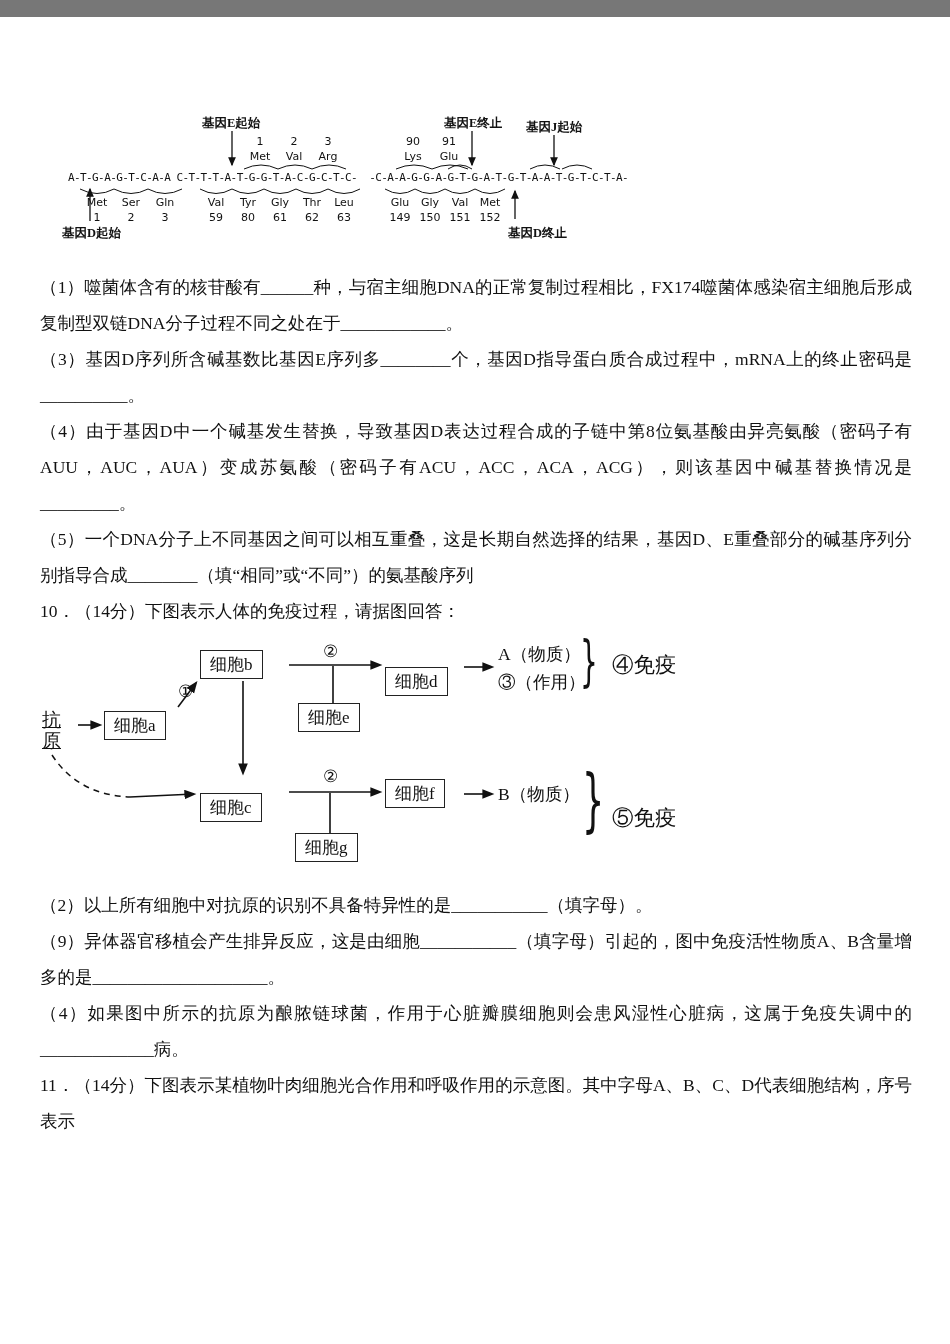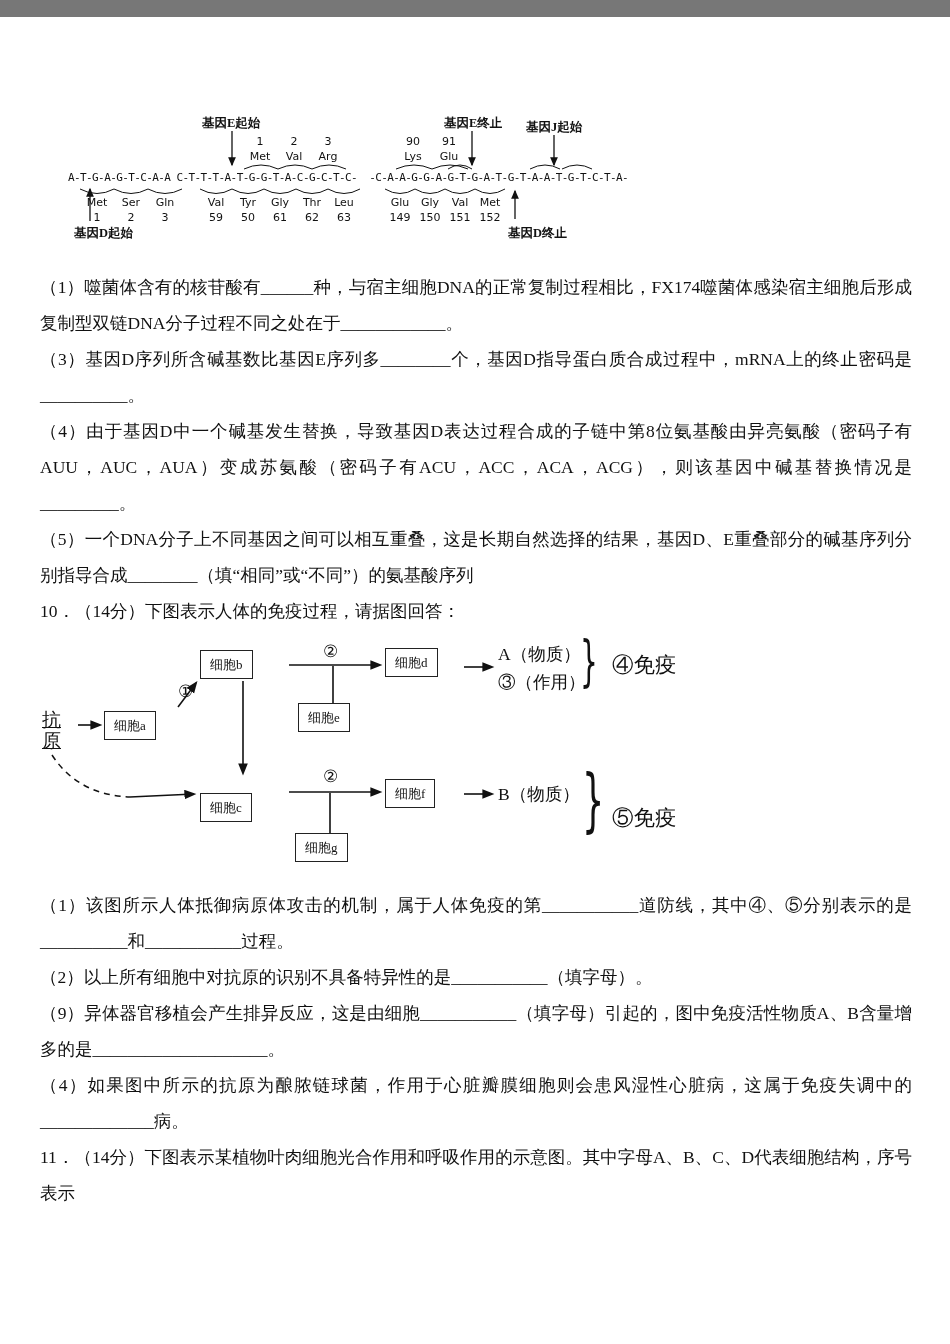--- a/index.html
+++ b/index.html
@@ -31,21 +31,21 @@
     position:absolute; left:40px; top:252px; width:872px;
     font-size:17.5px; line-height:36px; text-align:justify;
   }
   .content p { margin:0; }
 
   
   .imm { position:relative; width:690px; height:240px; margin:8px 0 10px 0; }
   .imm-svg { position:absolute; left:0; top:0; }
   .imm .box {
     position:absolute; border:1.7px solid #222; padding:0 9px;
-    font-size:13px; line-height:27px; background:#fff; white-space:nowrap;
+    font-size:17px; line-height:27px; background:#fff; white-space:nowrap;
   }
   .imm .t { position:absolute; font-size:17.5px; line-height:23px; white-space:nowrap; }
   .imm .circ { position:absolute; font-size:17px; line-height:18px; }
   .imm .brace {
     position:absolute; transform:scaleX(0.5); transform-origin:left center;
     font-family:"DejaVu Sans",sans-serif; color:#111;
   }
   .imm .big { font-size:21.5px; font-weight:500; }
   .imm .antigen { position:absolute; width:22px; font-size:19px; line-height:21px; font-weight:500;text-decoration:underline; }
 </style>
@@ -87,21 +87,21 @@
       <path d="M268 76 q16 9 32 0" fill="none" stroke="#111" stroke-width="1"></path>
       <path d="M325 76 q15 9 30 0" fill="none" stroke="#111" stroke-width="1"></path>
       <path d="M355 76 q15 9 30 0" fill="none" stroke="#111" stroke-width="1"></path>
       <path d="M385 76 q15 9 30 0" fill="none" stroke="#111" stroke-width="1"></path>
       <path d="M415 76 q15 9 30 0" fill="none" stroke="#111" stroke-width="1"></path>
     </svg>
 
     <div class="lbl" style="left:142px; top:2px">基因E起始</div>
     <div class="lbl" style="left:384px; top:2px">基因E终止</div>
     <div class="lbl" style="left:466px; top:6px">基因J起始</div>
-    <div class="lbl" style="left:14px;  top:112px">基因D起始</div>
+    <div class="lbl" style="left:2px;  top:112px">基因D起始</div>
     <div class="lbl" style="left:448px; top:112px">基因D终止</div>
 
     <div class="grid w34" style="left:183px; top:22px">
       <div class="row">
           <span>1</span>
           <span>2</span>
           <span>3</span>
         </div>
       <div class="row">
           <span>Met</span>
@@ -137,21 +137,21 @@
     <div class="grid w32" style="left:140px; top:83px">
       <div class="row">
           <span>Val</span>
           <span>Tyr</span>
           <span>Gly</span>
           <span>Thr</span>
           <span>Leu</span>
         </div>
       <div class="row">
           <span>59</span>
-          <span>50</span>
+          <span>80</span>
           <span>61</span>
           <span>62</span>
           <span>63</span>
         </div>
     </div>
     <div class="grid w30" style="left:325px; top:83px">
       <div class="row">
           <span>Glu</span>
           <span>Gly</span>
           <span>Val</span>
@@ -191,39 +191,38 @@
         <line x1="290" y1="196" x2="290" y2="156" stroke="#111" stroke-width="1.6"></line>
         <line x1="424" y1="30" x2="452" y2="30" stroke="#111" stroke-width="1.6" marker-end="url(#ah2)"></line>
         <line x1="424" y1="157" x2="452" y2="157" stroke="#111" stroke-width="1.6" marker-end="url(#ah2)"></line>
       </svg>
 
       <div class="antigen" style="left:2px; top:72px">抗原</div>
 
       <div class="box" style="left:64px;  top:74px">细胞a</div>
       <div class="box" style="left:160px; top:13px">细胞b</div>
       <div class="box" style="left:258px; top:66px">细胞e</div>
-      <div class="box" style="left:345px; top:11px">细胞d</div>
+      <div class="box" style="left:345px; top:30px">细胞d</div>
       <div class="box" style="left:160px; top:156px">细胞c</div>
       <div class="box" style="left:345px; top:142px">细胞f</div>
       <div class="box" style="left:255px; top:196px">细胞g</div>
 
       <div class="circ" style="left:138px; top:46px">①</div>
       <div class="circ" style="left:283px; top:6px">②</div>
       <div class="circ" style="left:283px; top:131px">②</div>
 
       <div class="t" style="left:458px; top:6px">A（物质）</div>
       <div class="t" style="left:458px; top:34px">③（作用）</div>
       <div class="brace" style="left:540px; top:-4px; font-size:56px; line-height:56px">}</div>
       <div class="t big" style="left:572px; top:17px">④免疫</div>
 
       <div class="t" style="left:458px; top:146px">B（物质）</div>
       <div class="brace" style="left:542px; top:128px; font-size:70px; line-height:70px">}</div>
       <div class="t big" style="left:572px; top:170px">⑤免疫</div>
     </div>
 
-    <p>（1）该图所示人体抵御病原体攻击的机制，属于人体免疫的第___________道防线，其中④、⑤分别表示的是__________和___________过程。</p>
     <p>（2）以上所有细胞中对抗原的识别不具备特异性的是___________（填字母）。</p>
     <p>（9）异体器官移植会产生排异反应，这是由细胞___________（填字母）引起的，图中免疫活性物质A、B含量增多的是____________________。</p>
     <p>（4）如果图中所示的抗原为酿脓链球菌，作用于心脏瓣膜细胞则会患风湿性心脏病，这属于免疫失调中的_____________病。</p>
     <p>11．（14分）下图表示某植物叶肉细胞光合作用和呼吸作用的示意图。其中字母A、B、C、D代表细胞结构，序号表示</p>
   </div>
 
 </div>
 
 </body></html>

